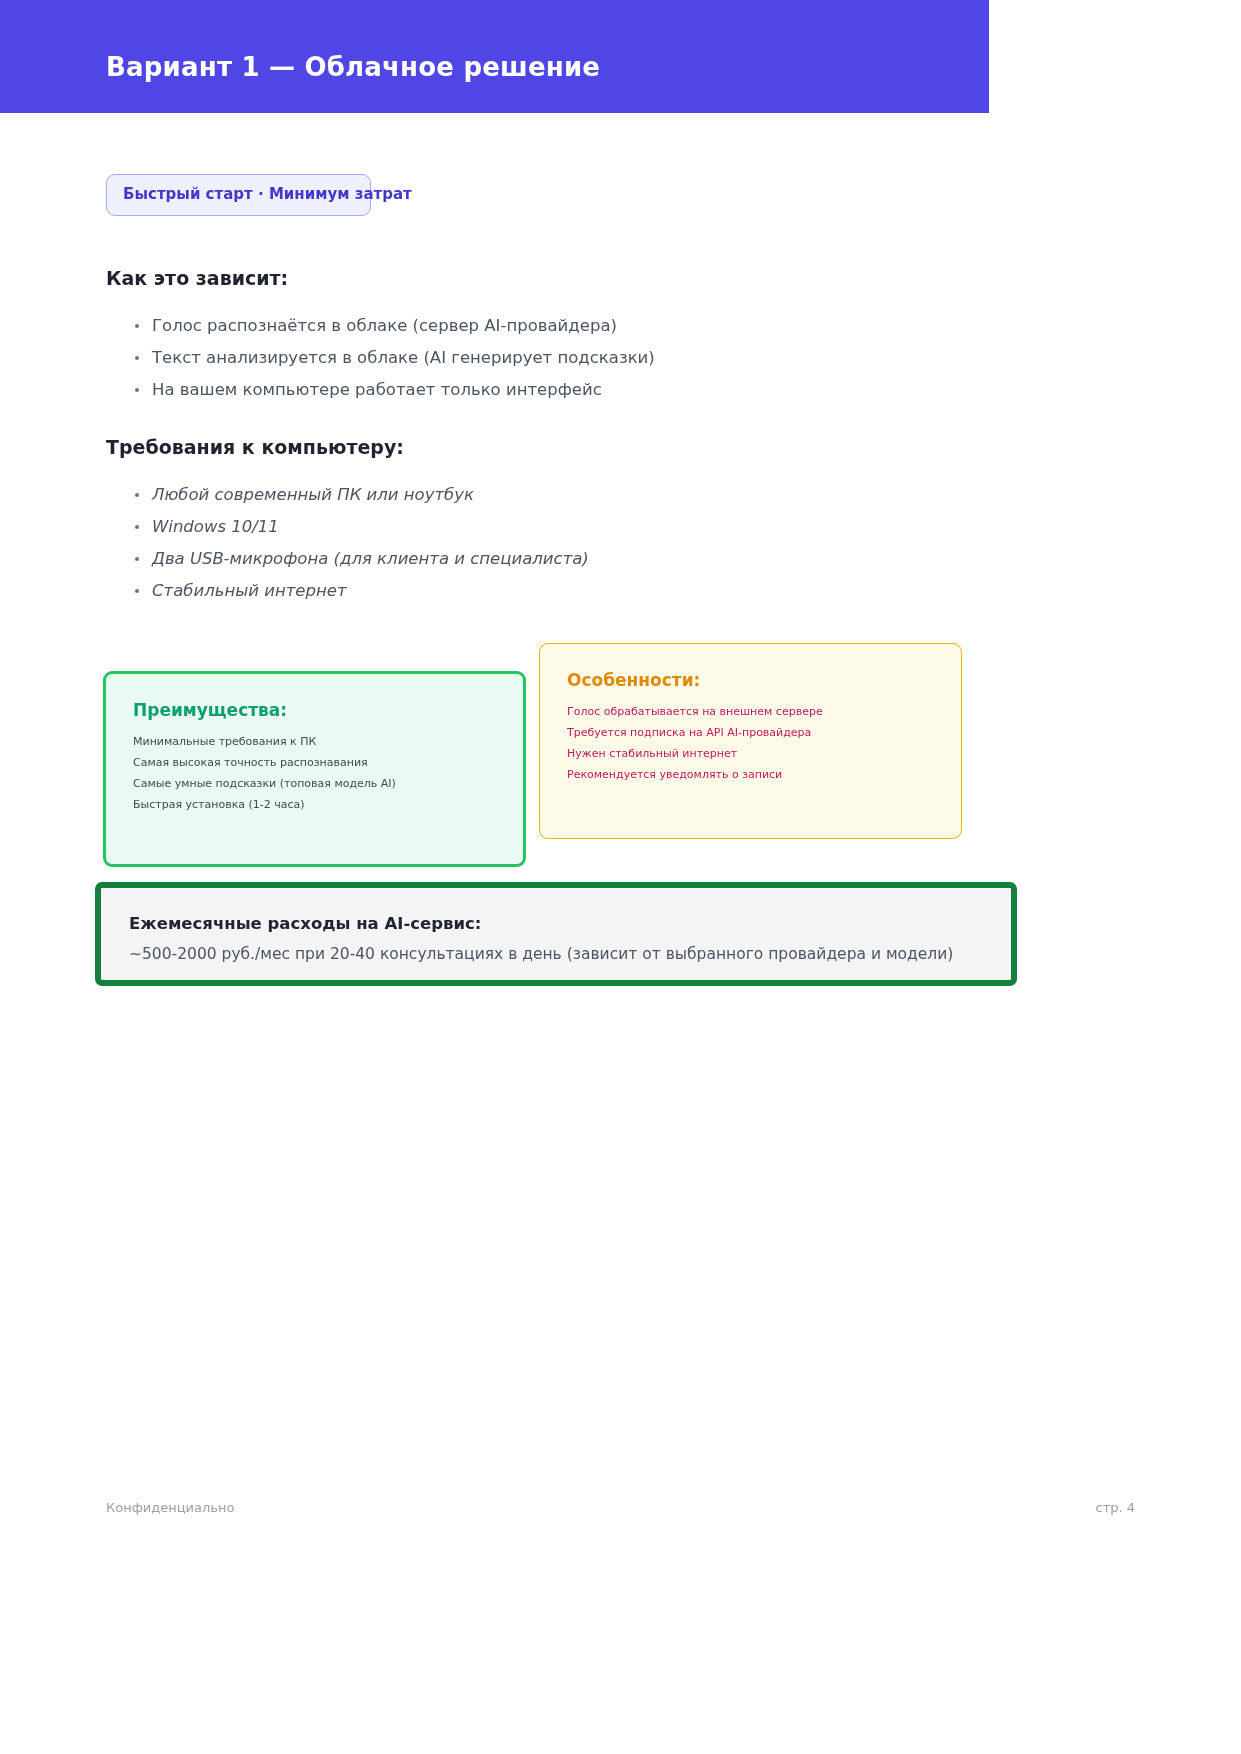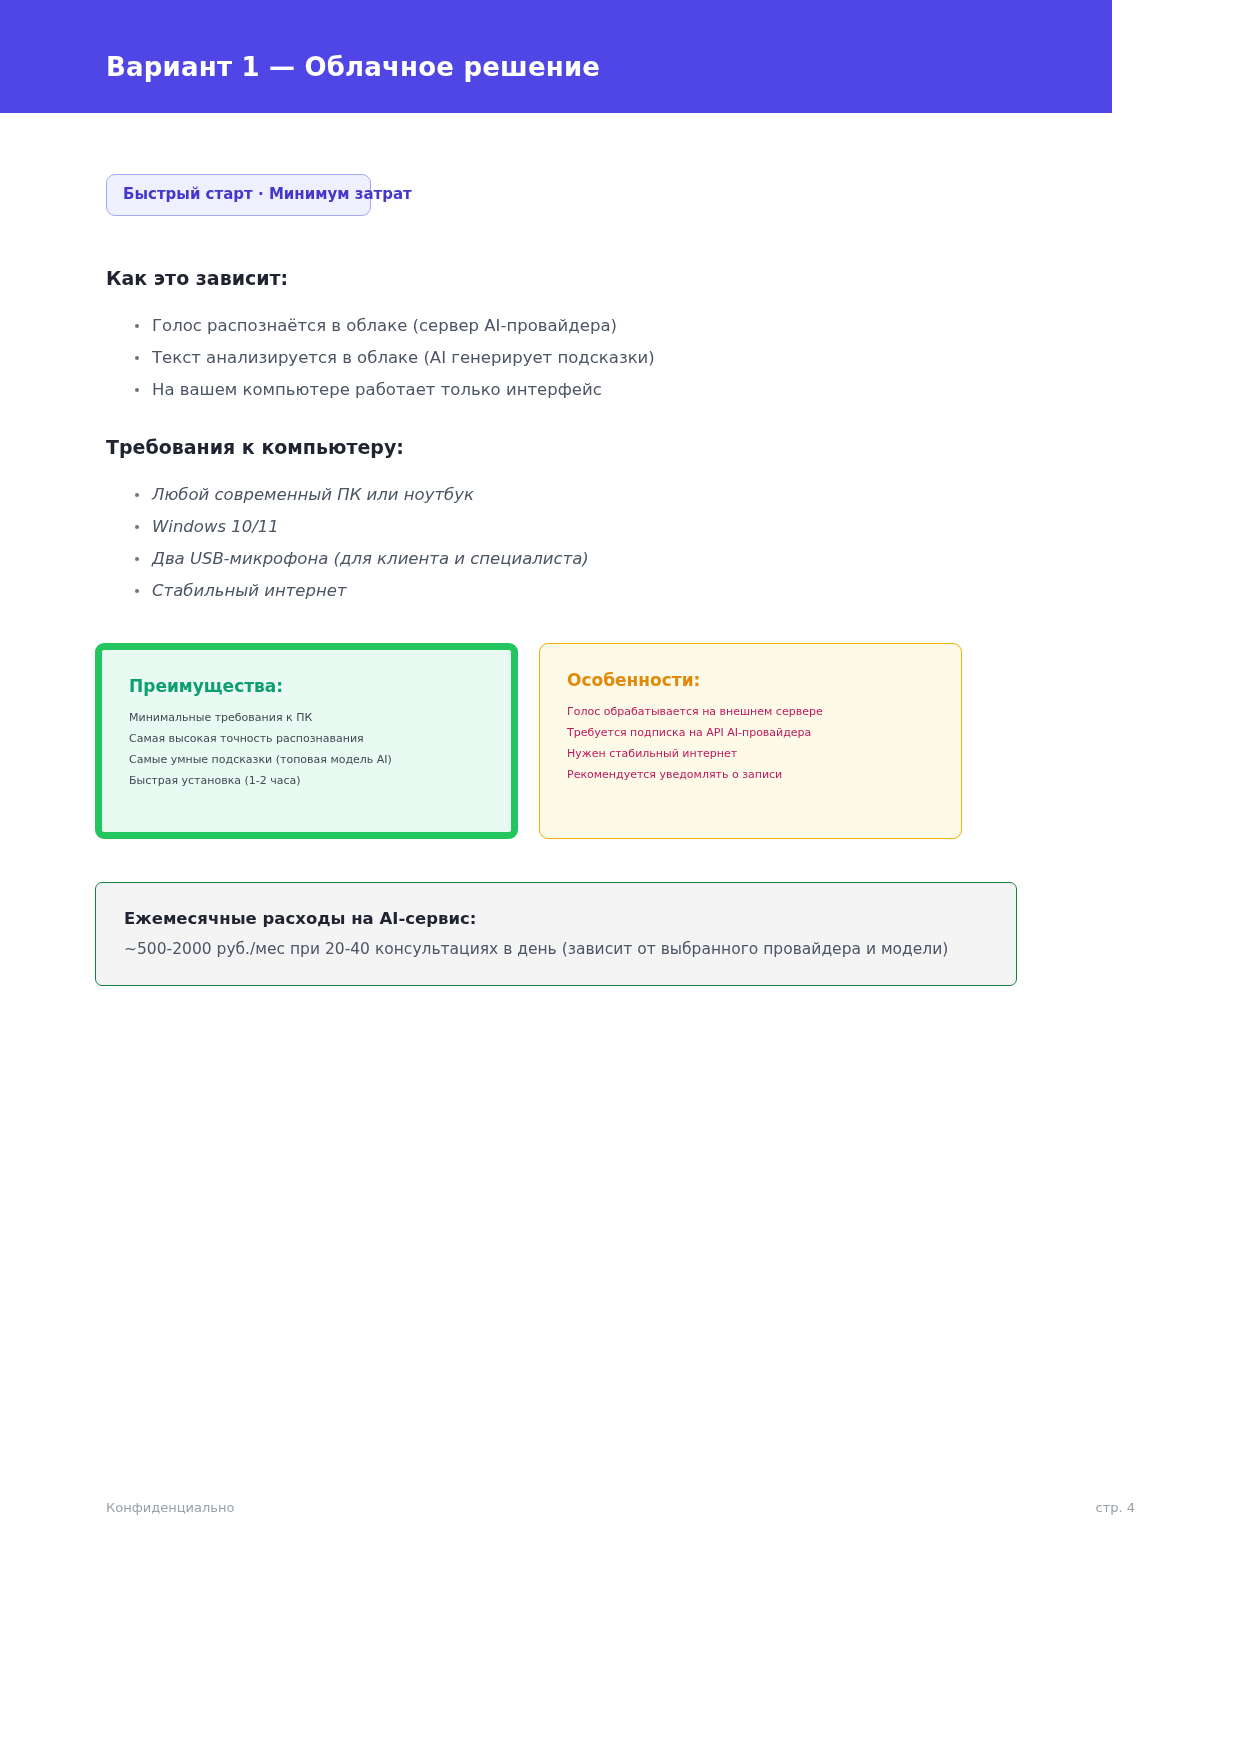--- a/index.html
+++ b/index.html
@@ -22,21 +22,21 @@
     position: relative;
     background: #ffffff;
     box-sizing: border-box;
   }
 
   
   .header-band {
     position: absolute;
     top: 0;
     left: 0;
-    width: 1112px;
+    width: 989px;
     height: 113px;
     background: #4F46E5;
   }
   .header-title {
     position: absolute;
     left: 106px;
     top: 52px;
     font-size: 26px;
     font-weight: bold;
     color: #ffffff;
@@ -126,23 +126,24 @@
   .card {
     position: absolute;
     top: 0;
     width: 423px;
     height: 196px;
     box-sizing: border-box;
     border-radius: 9px;
     padding: 26px 26px 0 27px;
   }
   .card.left {
-    left: 0;
+    left: 8px;
     background: #E9FAF2;
-    border: 7px solid #22c55e;
+    border: 3px solid #22c55e;
+    margin-top: 28px;
   }
   .card.right {
     left: 444px;
     background: #FEFAE8;
     border: 1px solid #eab308;
   }
   .card-title {
     font-size: 17px;
     font-weight: bold;
     margin: 0 0 11px 0;
@@ -160,21 +161,21 @@
 
   
   .cost-box {
     position: absolute;
     left: 95px;
     top: 882px;
     width: 922px;
     height: 104px;
     box-sizing: border-box;
     background: #F4F4F5;
-    border: 1px solid #15803d;
+    border: 6px solid #15803d;
     border-radius: 7px;
     padding: 26px 0 0 28px;
   }
   .cost-title {
     font-size: 16.5px;
     font-weight: bold;
     color: #1F2430;
     margin: 0 0 12px 0;
     white-space: nowrap;
   }

